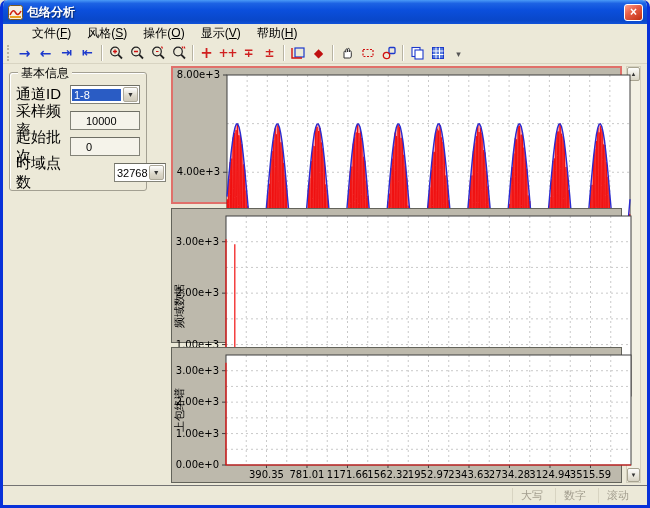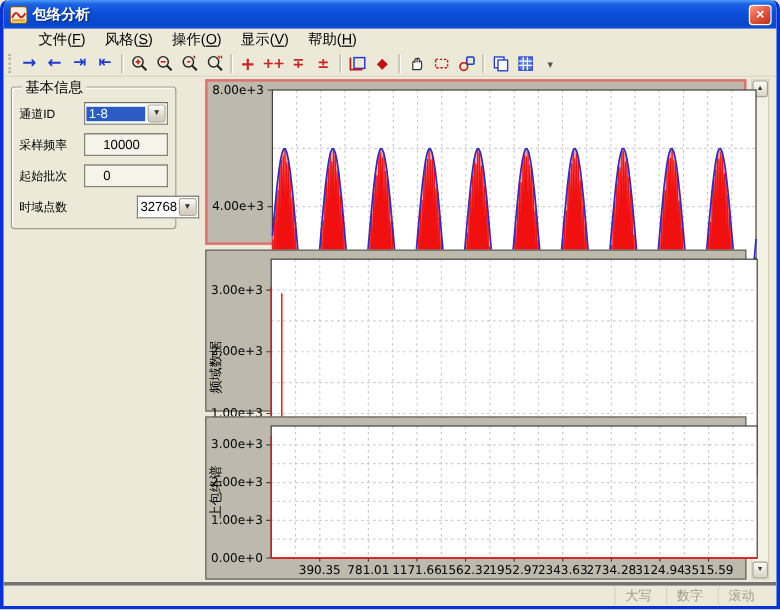--- a/index.html
+++ b/index.html
@@ -36,21 +36,21 @@
   
   .client { flex:1; display:flex; padding:2px 6px 2px 6px; gap:4px; background:#ece9d8; overflow:hidden; }
 
   
   .sidebar { width:138px; flex:0 0 138px; }
   .groupbox { position:relative; border:1px solid #a3a092; border-radius:3px; margin-top:6px; padding:12px 6px 8px 6px;
     box-shadow:inset 1px 1px 0 #fff; }
   .groupbox .gb-title { position:absolute; top:-8px; left:8px; background:#ece9d8; padding:0 3px; font-size:12px; }
   .field-row { display:flex; align-items:center; margin-bottom:7px; height:19px; }
   .field-row:last-child { margin-bottom:0;gap:44px; }
-  .field-label { width:54px; flex:0 0 54px; font-size:10px; }
+  .field-label { width:54px; flex:0 0 54px; font-size:15px; }
   .combo, .textbox { flex:1; height:19px; background:#fff; border:1px solid #838378;
     border-top-color:#6e6e64; display:flex; align-items:center; font-size:11px; }
   .textbox { background:#f5f3ea; padding-left:15px; }
   .combo .combo-value { flex:1; padding-left:2px; white-space:nowrap; overflow:hidden; }
   .combo .combo-value.selected { background:#2a5cc4; color:#fff; margin:1px; padding:0 2px; }
   .combo .combo-btn { width:15px; height:15px; margin:1px; flex:0 0 15px;
     background:linear-gradient(180deg,#fefefe,#dcd8ca 60%,#cfcabb); border:1px solid #aca899; border-radius:2px;
     display:flex; align-items:center; justify-content:center; font-size:7px; color:#333; }
 
   
@@ -59,21 +59,21 @@
   .chart-panel.selected { border:2px solid #e0706a; }
   .chart-panel svg { position:absolute; left:0; top:0; }
 
   
   .scrollbar { width:15px; flex:0 0 15px; display:flex; flex-direction:column; background:#f3f1e4; border:1px solid #d4d0be; }
   .sb-btn { height:14px; flex:0 0 14px; background:linear-gradient(180deg,#fdfdfb,#d8d4c4);
     border:1px solid #a8a491; border-radius:2px; font-size:6px; color:#333; text-align:center; line-height:12px; }
   .sb-track { flex:1; }
 
   
-  .statusbar { height:20px; flex:0 0 20px; background:#ece9d8; border-top:3px solid #737373; display:flex;
+  .statusbar { height:20px; flex:0 0 20px; background:#ece9d8; border-top:1px solid #737373; display:flex;
     align-items:center; justify-content:flex-end; padding-right:10px; gap:4px; }
   .status-cell { color:#a29d8e; font-size:11px; padding:0 8px; border-left:1px solid #d8d4c2; }
 </style>
 </head>
 <body>
 
 <div class="window">
 
   <div class="titlebar">
     <svg class="app-icon" viewBox="0 0 15 15">

